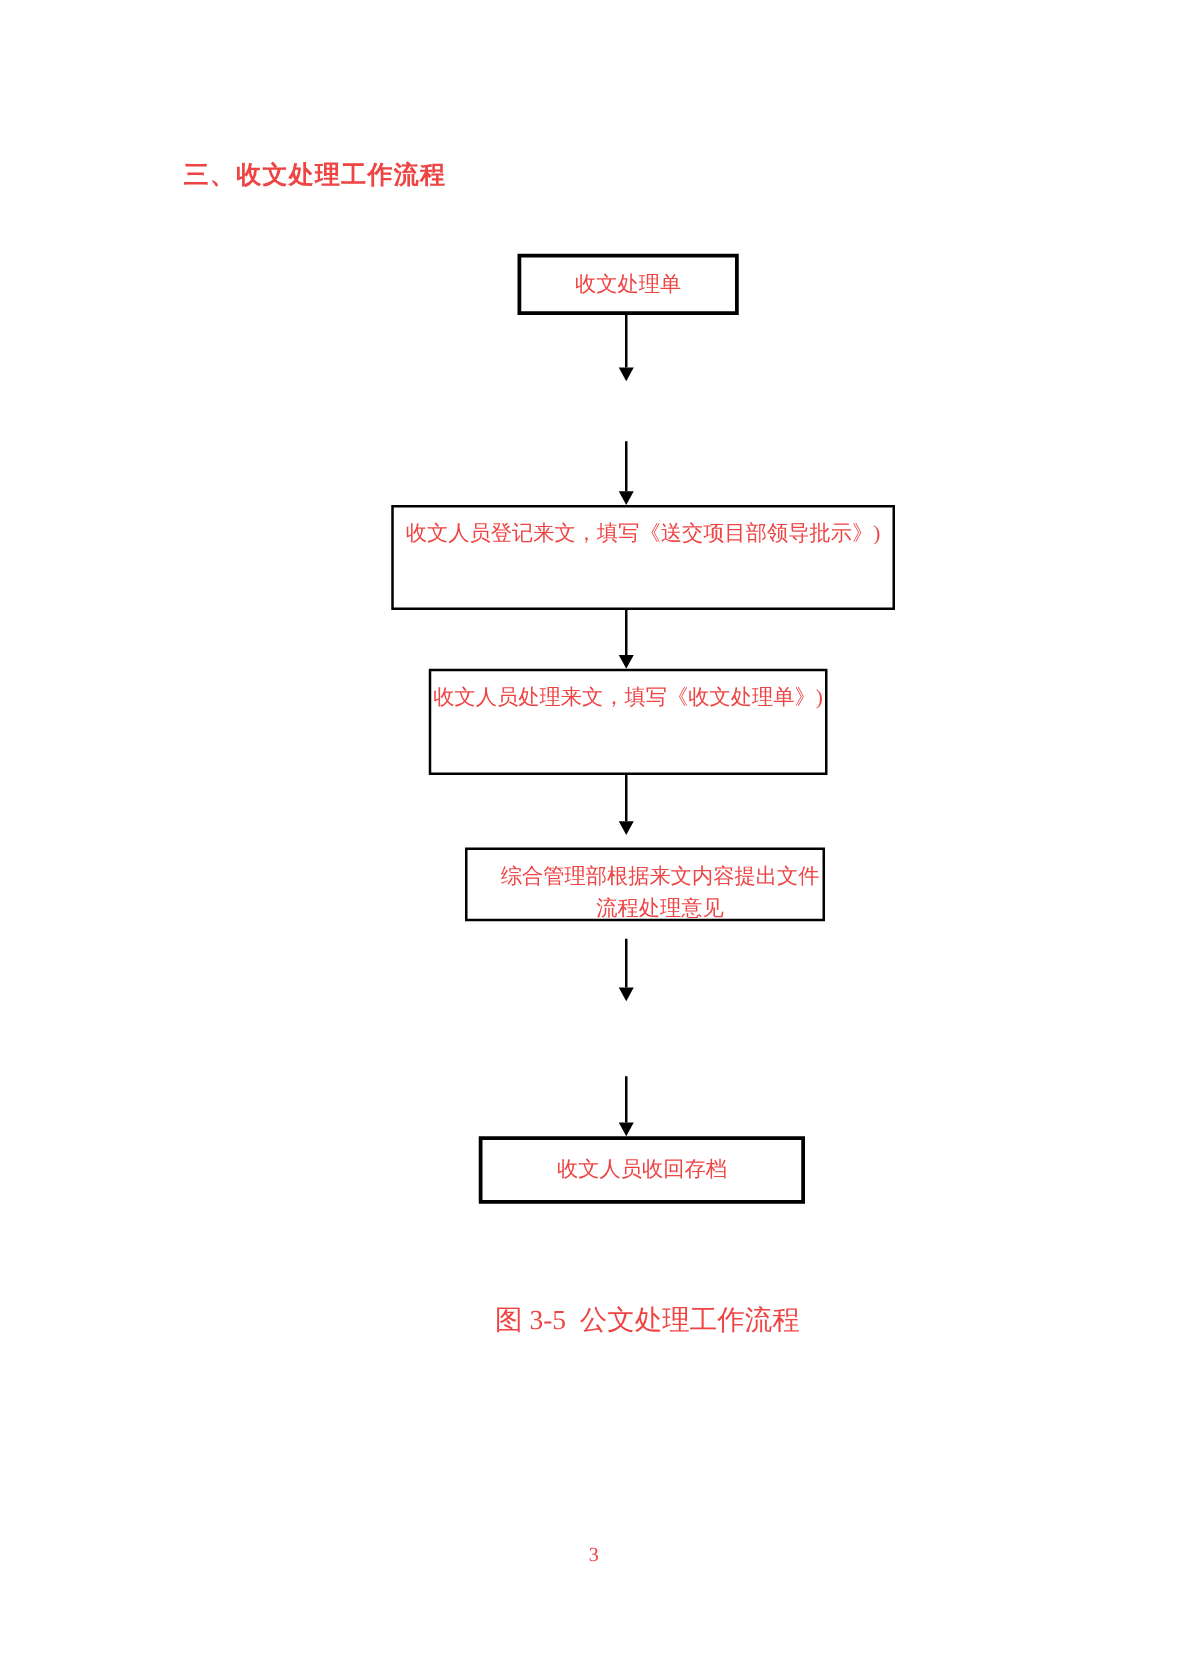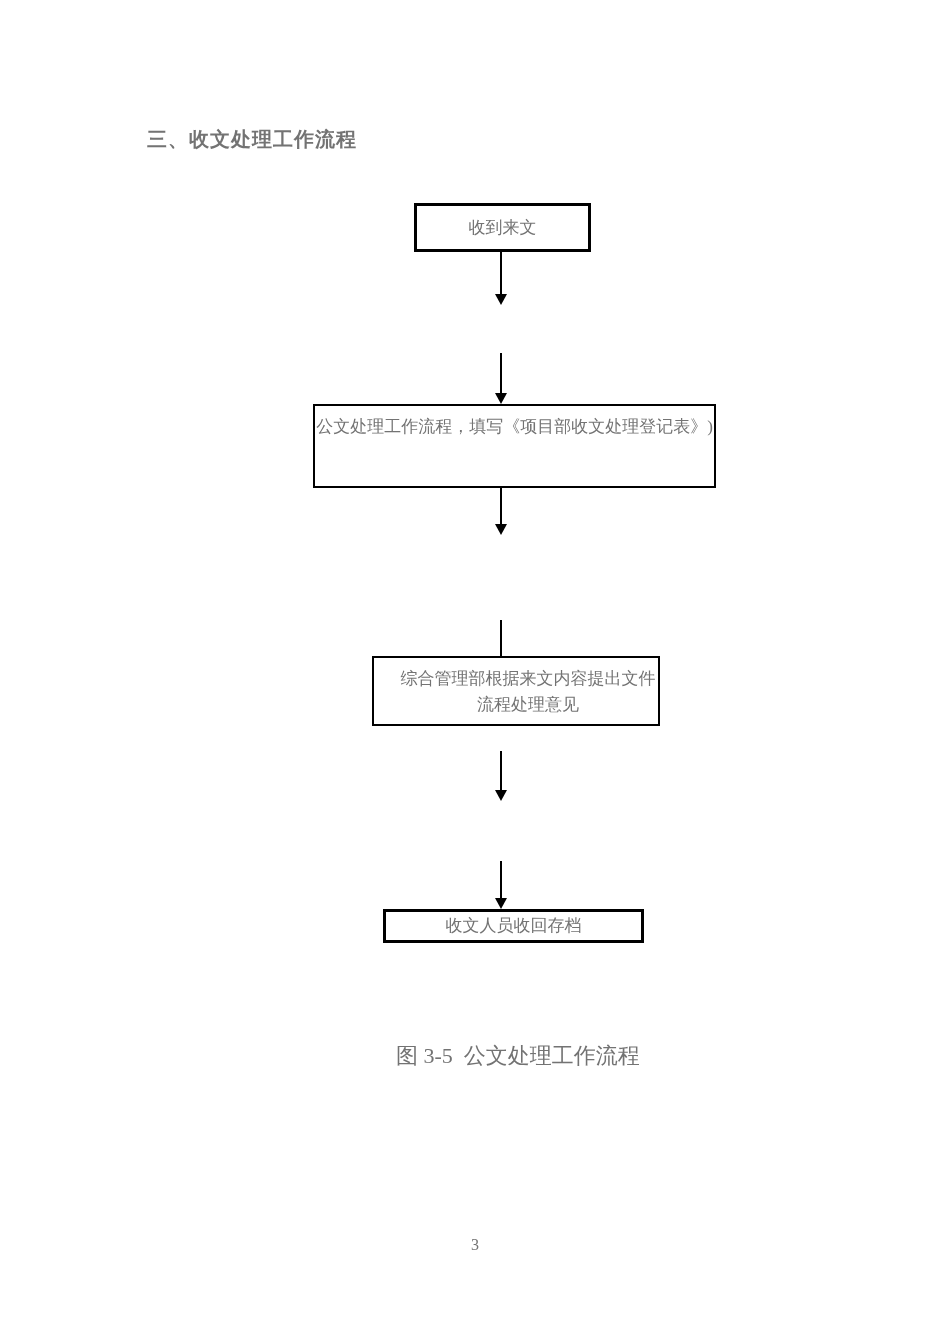--- a/index.html
+++ b/index.html
@@ -3,21 +3,21 @@
 <meta charset="utf-8">
 <style>
   * { margin: 0; padding: 0; box-sizing: border-box; }
   html, body { background: #ffffff; }
   .page {
     position: relative;
     width: 950px;
     height: 1344px;
     background: #ffffff;
     font-family: "Liberation Serif", serif;
-    color: #737373;
+    color: #ef4444;
     overflow: hidden;
   }
   .doc-title {
     position: absolute;
     left: 147px;
     top: 126px;
     font-size: 20px;
     font-weight: bold;
     letter-spacing: 1px;
     white-space: nowrap;
@@ -35,23 +35,23 @@
     line-height: 26px;
   }
   .flow-box.thick { border-width: 3px; }
   .flow-box.top-align { justify-content: flex-start; padding-top: 8px; }
   .flow-box.nowrap { white-space: nowrap; }
   .flow-box.preline { white-space: pre-line; }
   .n1 { left: 414px; top: 203px; width: 177px; height: 49px; }
   .n2 { left: 372px; top: 305px; width: 274px; height: 48px; }
   .n3 { left: 313px; top: 404px; width: 403px; height: 84px; }
   .n4 { left: 343px; top: 535px; width: 319px; height: 85px; }
-  .n5 { left: 372px; top: 656px; width: 288px; height: 70px; padding-left: 24px; }
+  .n5 { left: 372px; top: 678px; width: 288px; height: 59px; padding-left: 24px; }
   .n6 { left: 372px; top: 801px; width: 275px; height: 60px; }
-  .n7 { left: 383px; top: 909px; width: 261px; height: 34px; }
+  .n7 { left: 383px; top: 909px; width: 261px; height: 54px; }
   .arrow {
     position: absolute;
     width: 13px;
     display: flex;
     flex-direction: column;
     align-items: center;
   }
   .arrow-line {
     flex: 1 1 auto;
     width: 2px;
@@ -86,40 +86,41 @@
     font-size: 16px;
   }
 </style>
 </head>
 <body>
 
 <div class="page">
 
   <div class="doc-title">三、收文处理工作流程</div>
 
-  <div class="flow-box thick n1">收到来文</div>
+  <div class="flow-box thick n1">收文处理单</div>
 
   <div class="arrow a1">
     <div class="arrow-line"></div>
     <div class="arrow-head"></div>
   </div>
 
 
   <div class="arrow a2">
     <div class="arrow-line"></div>
     <div class="arrow-head"></div>
   </div>
 
-  <div class="flow-box top-align nowrap n3">公文处理工作流程，填写《项目部收文处理登记表》)</div>
+  <div class="flow-box top-align nowrap n3">收文人员登记来文，填写《送交项目部领导批示》)</div>
 
   <div class="arrow a3">
     <div class="arrow-line"></div>
     <div class="arrow-head"></div>
   </div>
 
+  <div class="flow-box top-align nowrap n4">收文人员处理来文，填写《收文处理单》)</div>
 
   <div class="arrow a4">
     <div class="arrow-line"></div>
     <div class="arrow-head"></div>
   </div>
 
   <div class="flow-box top-align preline n5">综合管理部根据来文内容提出文件
 流程处理意见</div>
 
   <div class="arrow a5">

